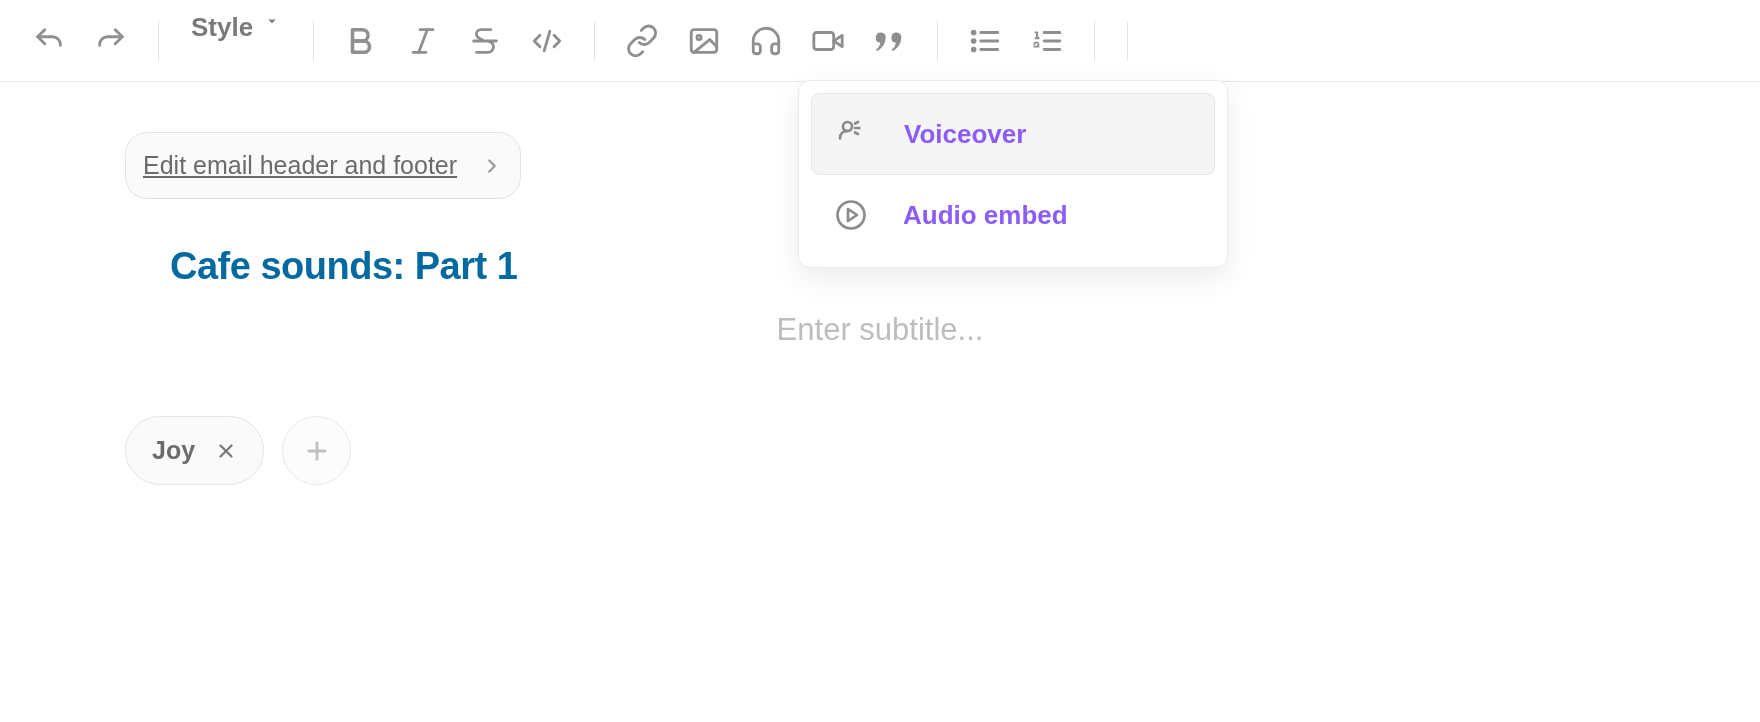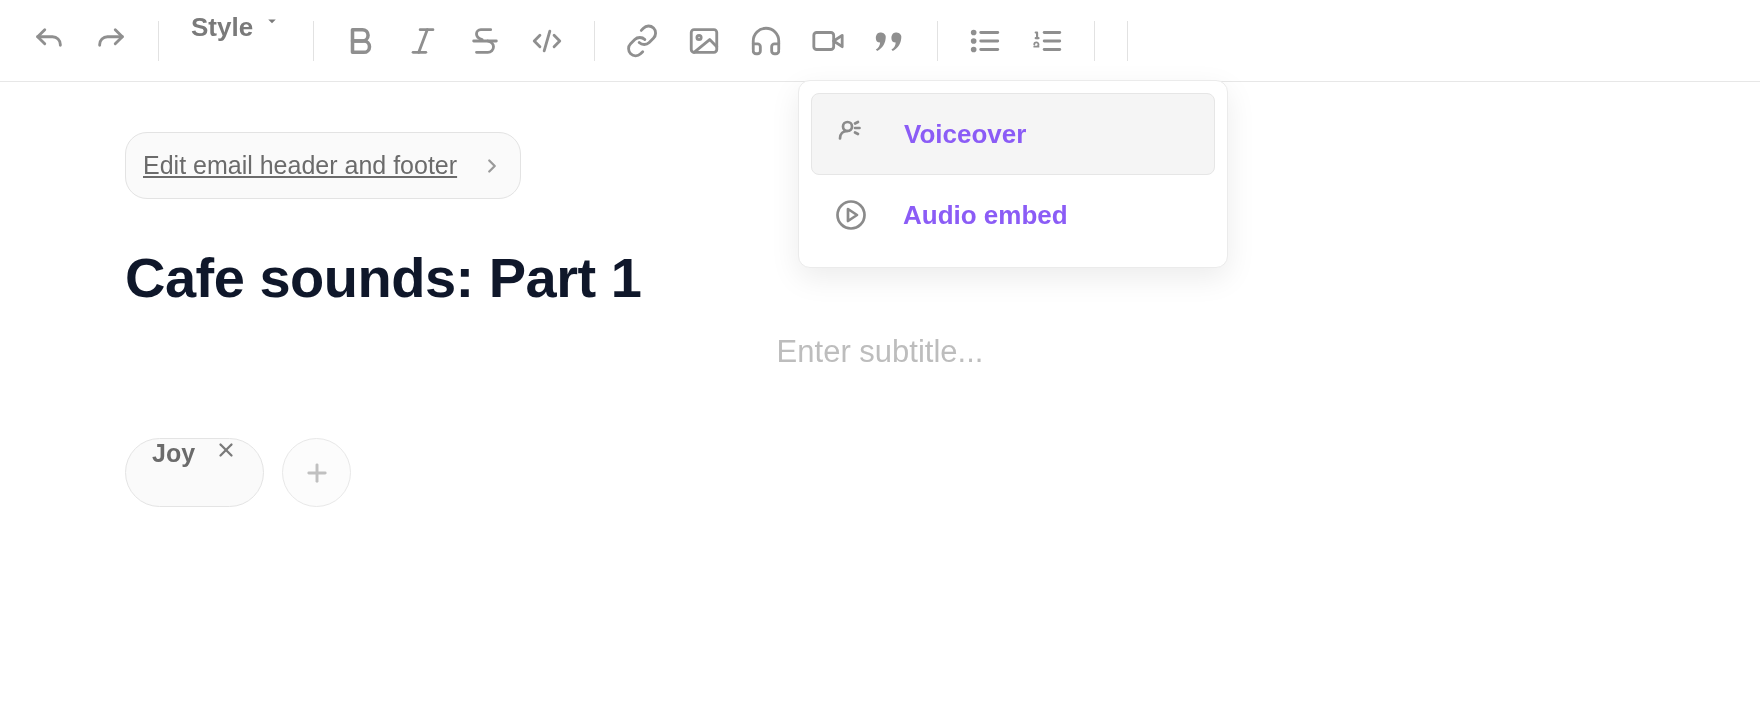--- a/index.html
+++ b/index.html
@@ -75,25 +75,26 @@
       cursor: pointer;
       font-weight: 500;
       text-decoration: underline;
     }
     .header-footer-btn svg {
       width: 22px;
       height: 22px;
       color: #9a9a9a;
     }
     .title {
-      font-size: 56px;
+      font-size: 38px;
       font-weight: 800;
-      color: #0f172a;
+      color: #0369a1;
       margin-top: 46px;
       letter-spacing: -0.5px;
+      margin-left: 45px;
     }
     .subtitle-input {
       border: none;
       font-size: 31px;
       color: #404040;
       margin-top: 24px;
       width: 100%;
       background: transparent;
       font-family: inherit;
       outline: none;
@@ -103,20 +104,21 @@
       color: #bdbdbd;
     }
     .tags-row {
       display: flex;
       align-items: center;
       gap: 18px;
       margin-top: 68px;
     }
     .tag-chip {
       display: inline-flex;
+      align-items: center;
       gap: 20px;
       padding: 0 26px;
       height: 69px;
       border: 1px solid #e4e4e4;
       border-radius: 999px;
       font-size: 25px;
       font-weight: 600;
       color: #6b6b6b;
       background: #fafafa;
       cursor: pointer;

